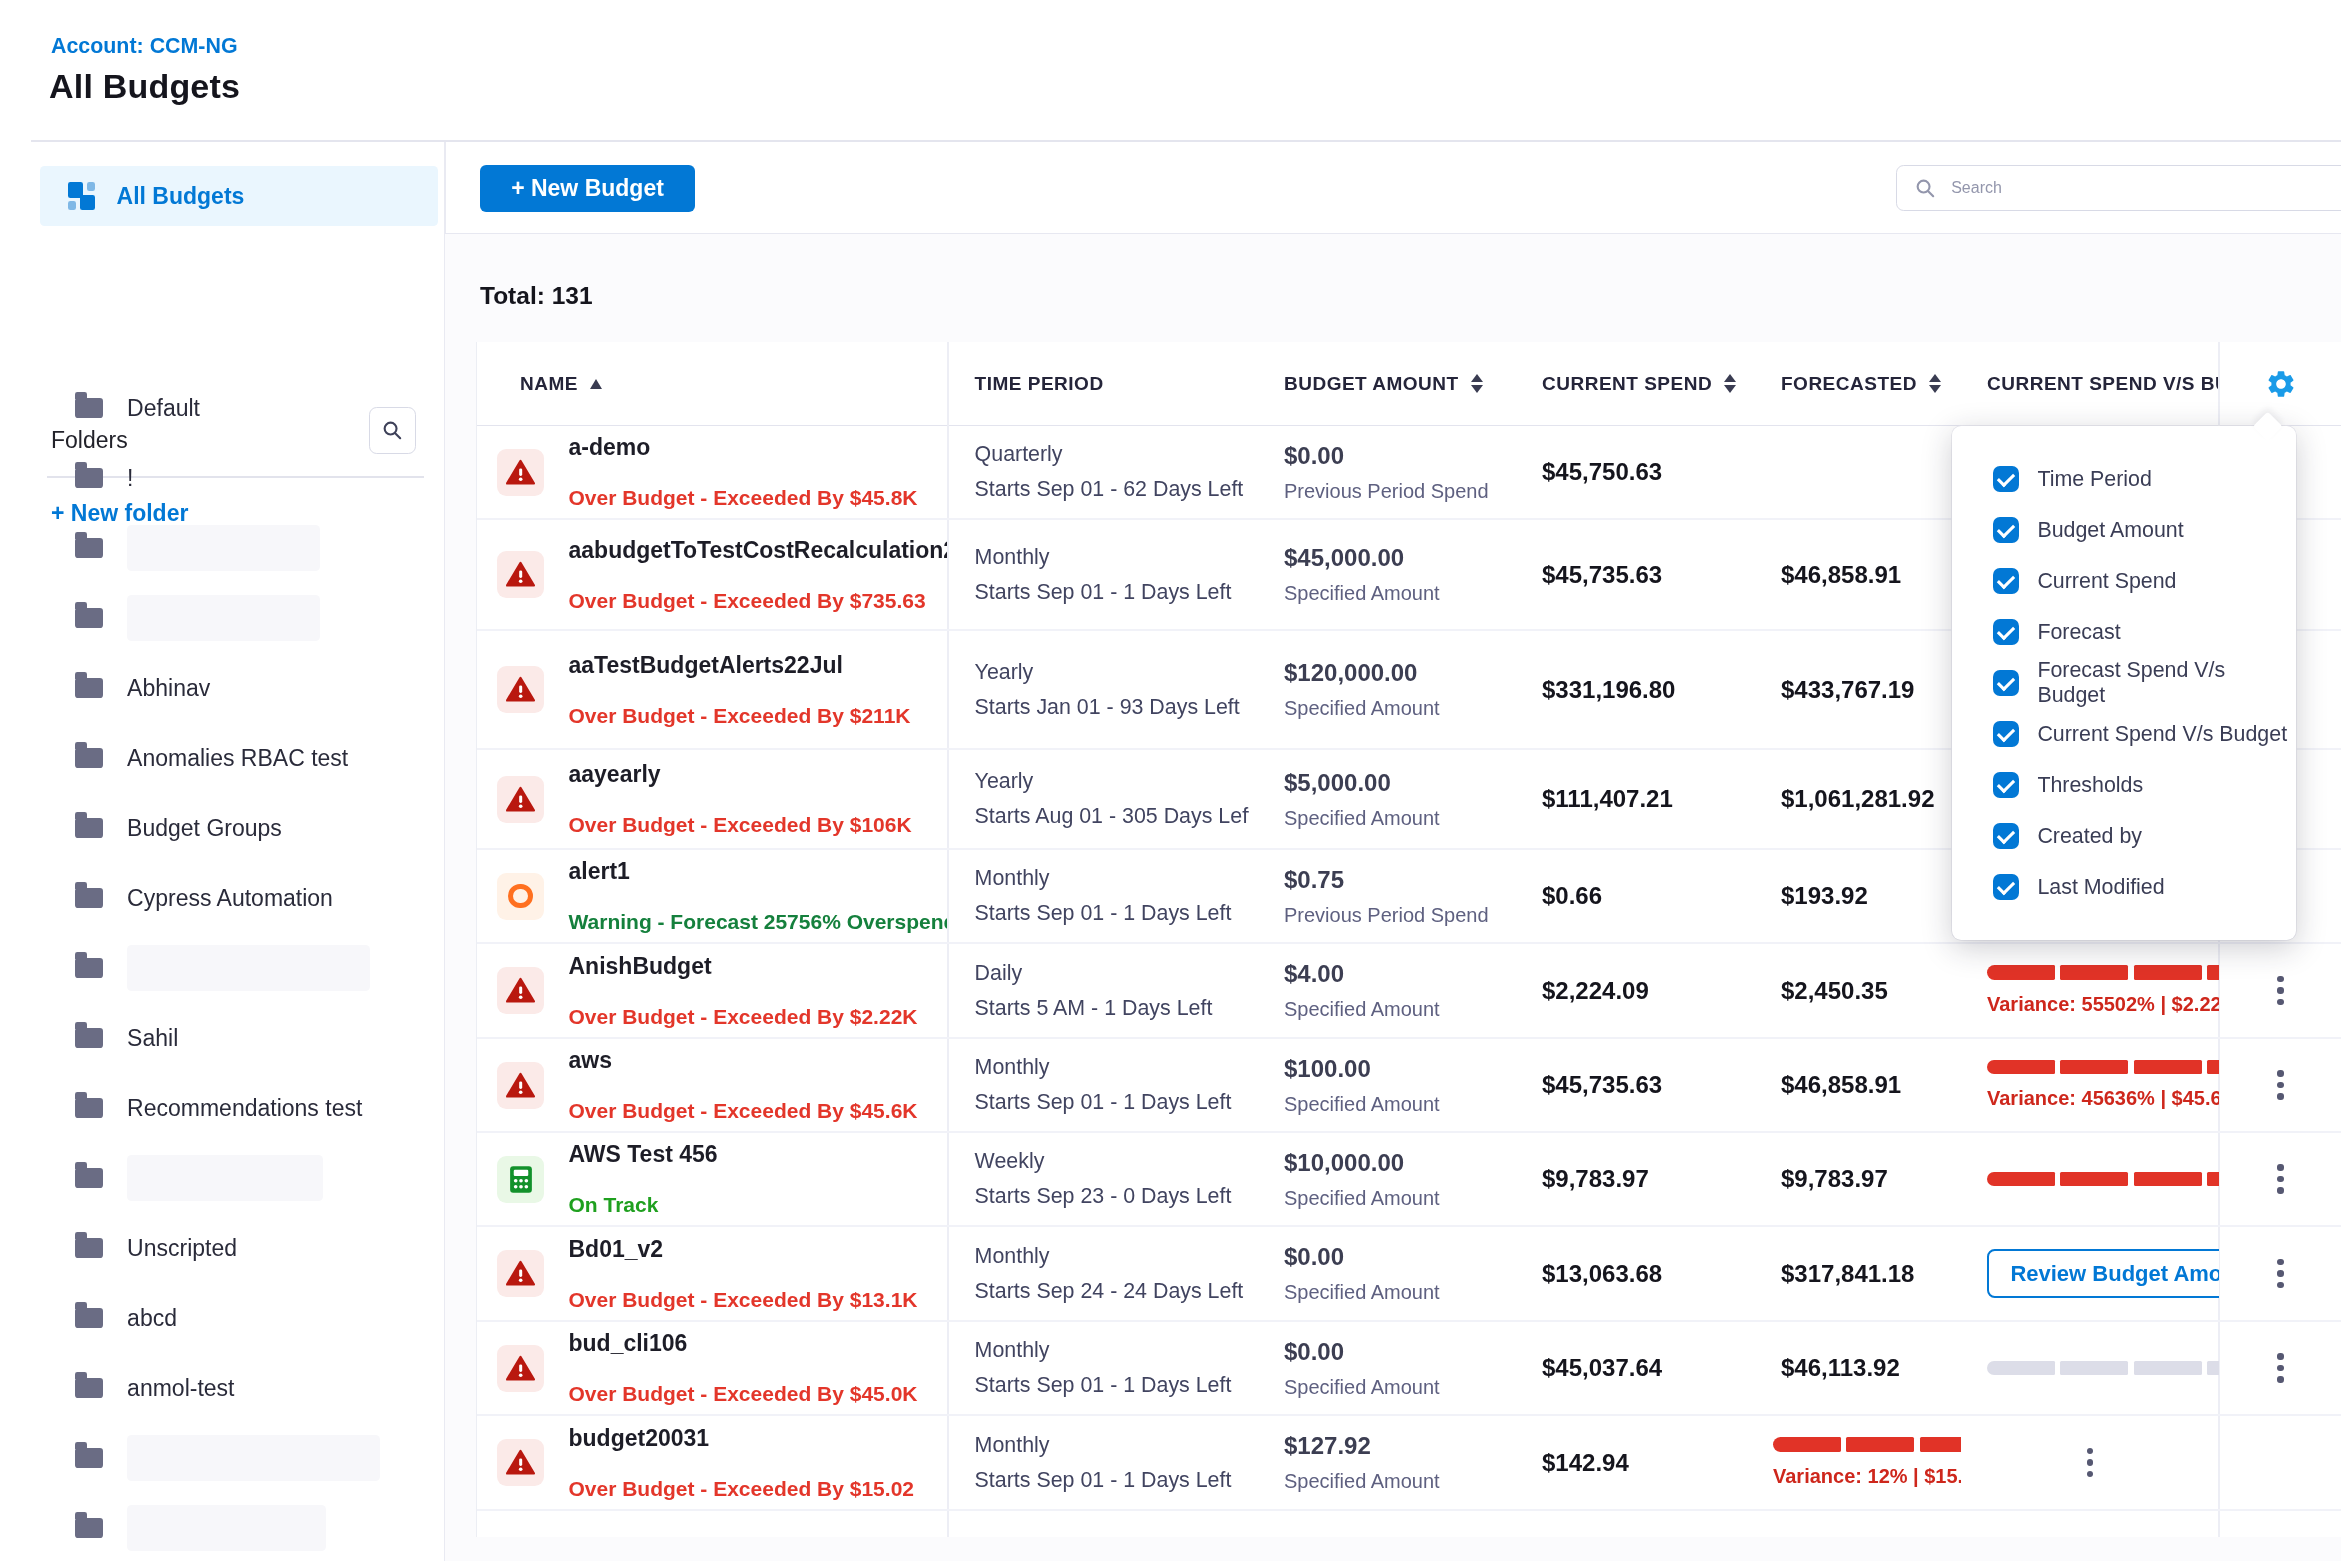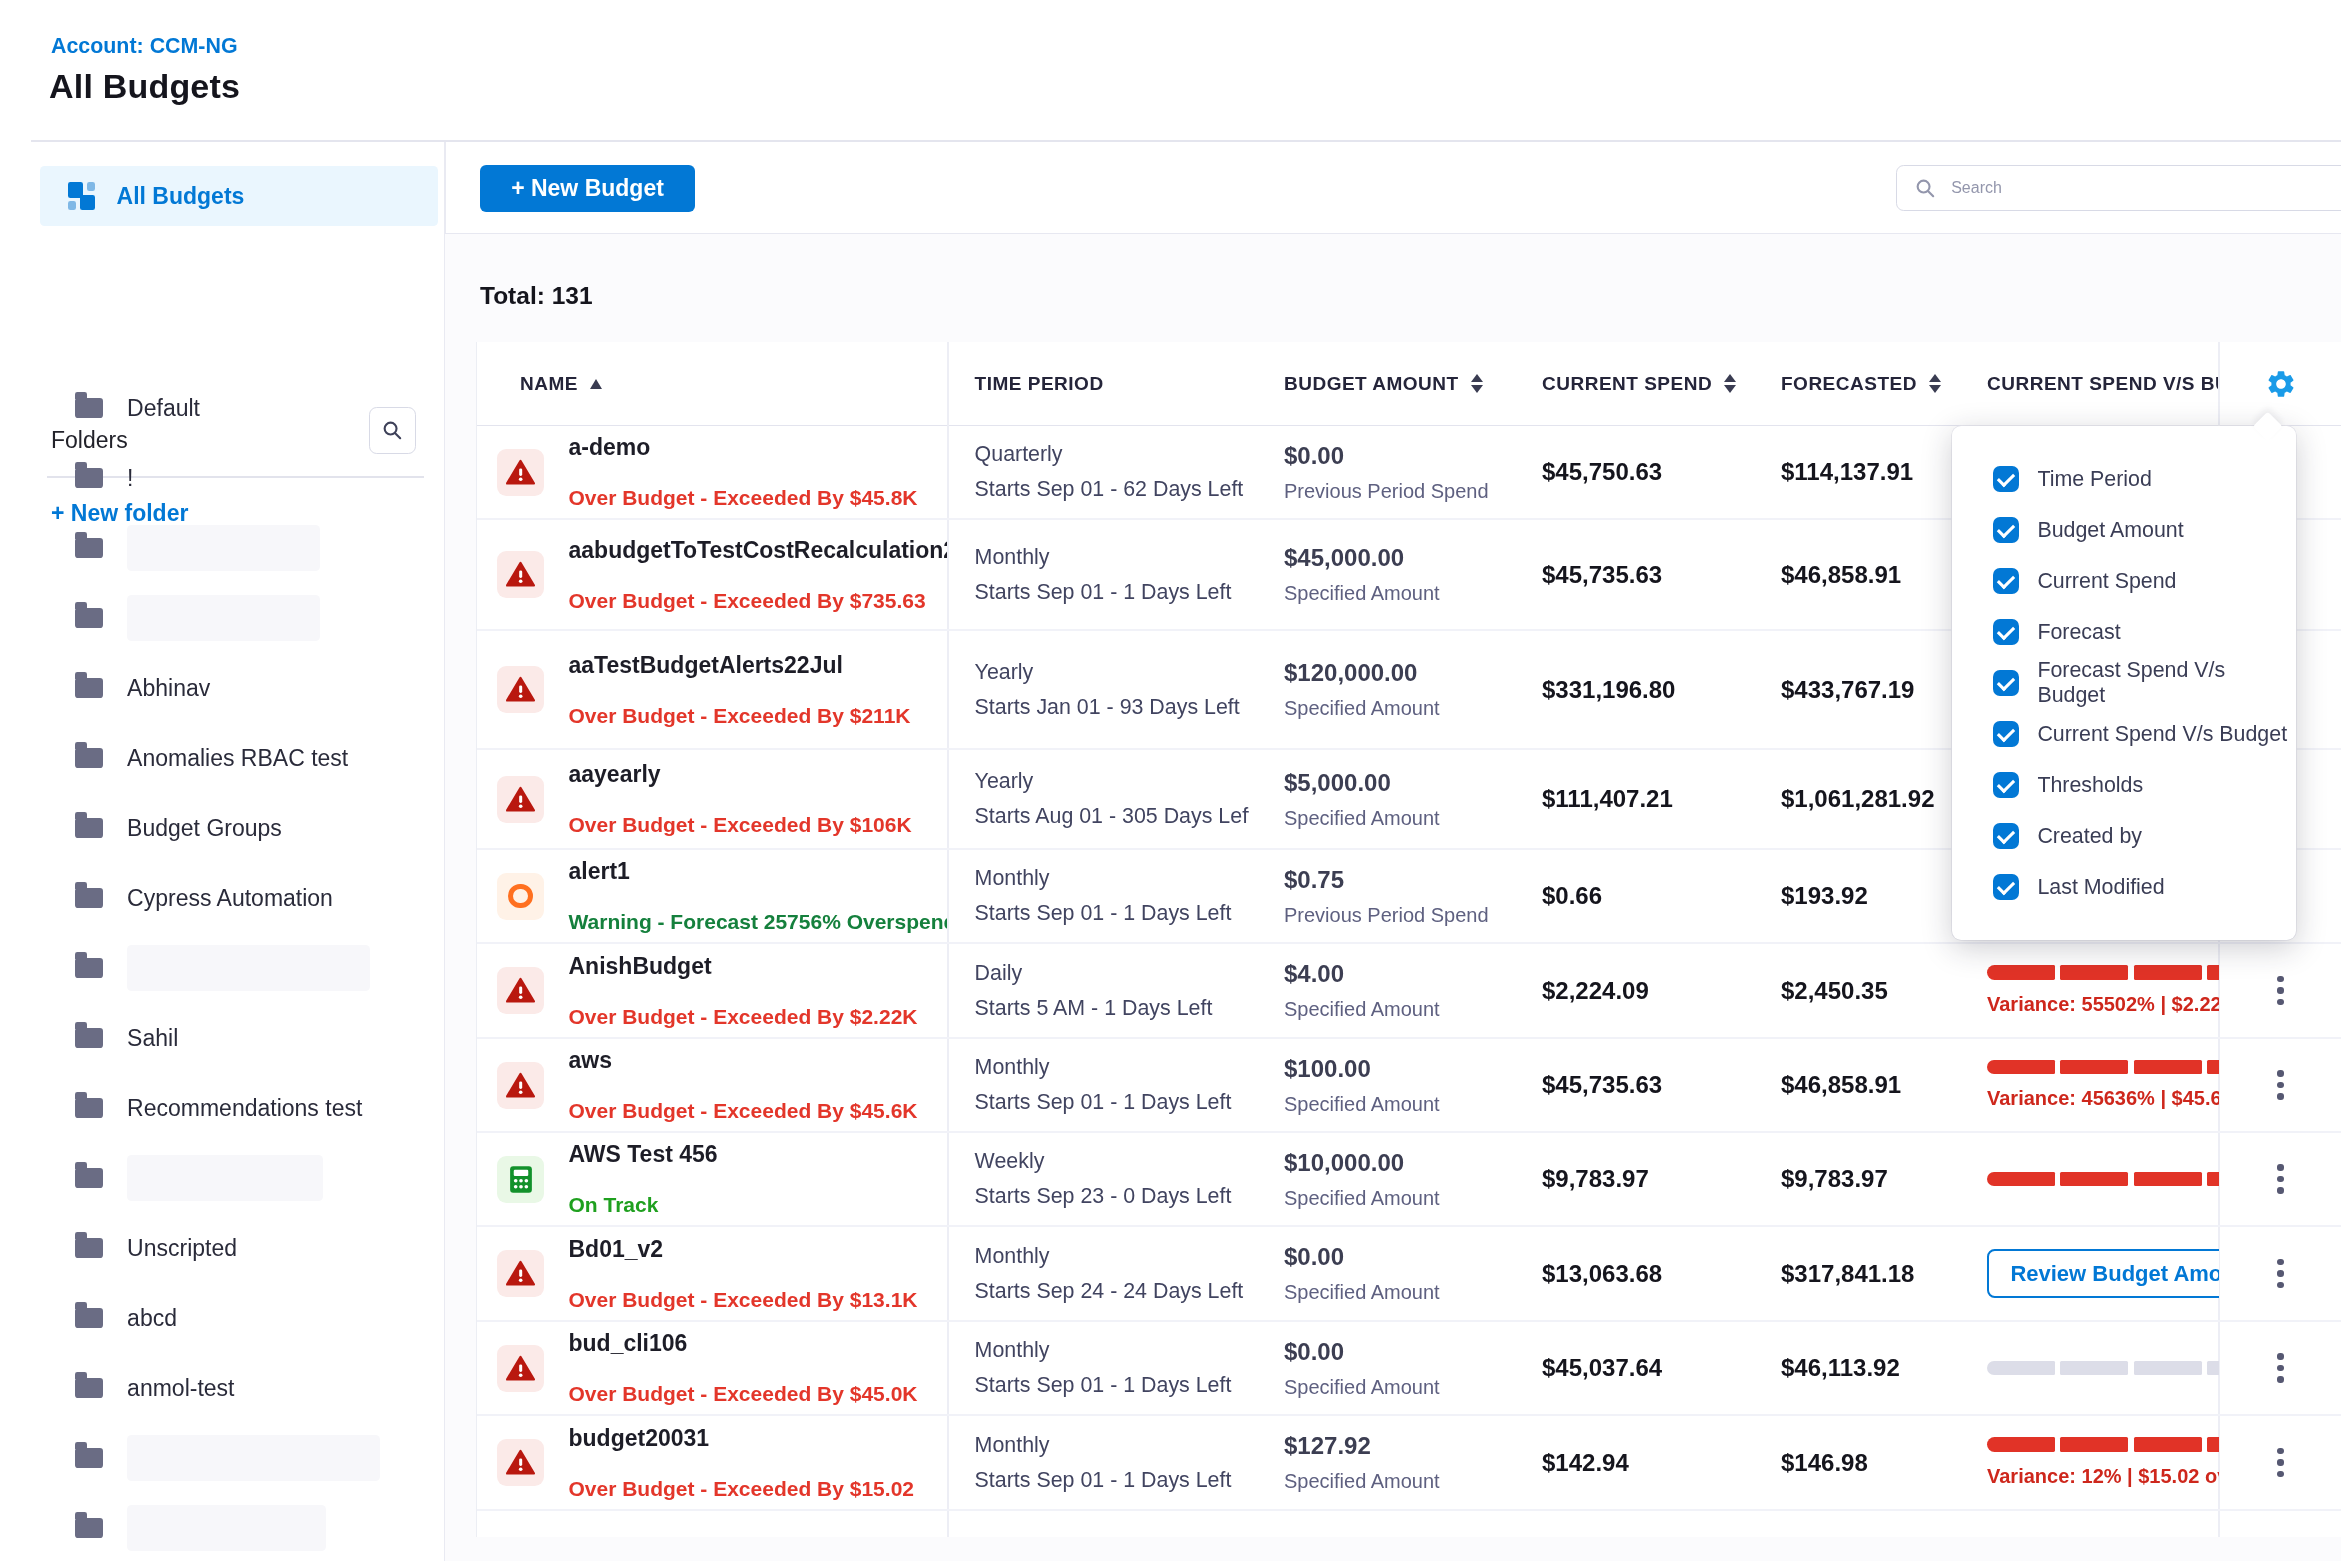--- a/index.html
+++ b/index.html
@@ -325,23 +325,20 @@
           <span>Quarterly</span>
           <span>Starts Sep 01 - 62 Days Left</span>
         </div>
         <div class="cell-budget">
           <span class="budget-value">$0.00</span>
           <span class="budget-sub">Previous Period Spend</span>
         </div>
         <div class="cell-amount cur">
           <span>$45,750.63</span>
         </div>
-        <div class="cell-amount fc">
-          <span>$114,137.91</span>
-        </div>
         <div class="cell-variance">
           
           
           
         </div>
         <div class="cell-actions">
           
         </div>
       </div>
 
@@ -754,23 +751,20 @@
           <span>Monthly</span>
           <span>Starts Sep 01 - 1 Days Left</span>
         </div>
         <div class="cell-budget">
           <span class="budget-value">$127.92</span>
           <span class="budget-sub">Specified Amount</span>
         </div>
         <div class="cell-amount cur">
           <span>$142.94</span>
         </div>
-        <div class="cell-amount fc">
-          <span>$146.98</span>
-        </div>
         <div class="cell-variance">
           <span class="vbar">
             <i class="vseg"></i>
             <i class="vseg"></i>
             <i class="vseg"></i>
             <i class="vseg"></i>
           </span>
           <span class="vtext">Variance: 12% | $15.02 ov</span>
 
         </div>

